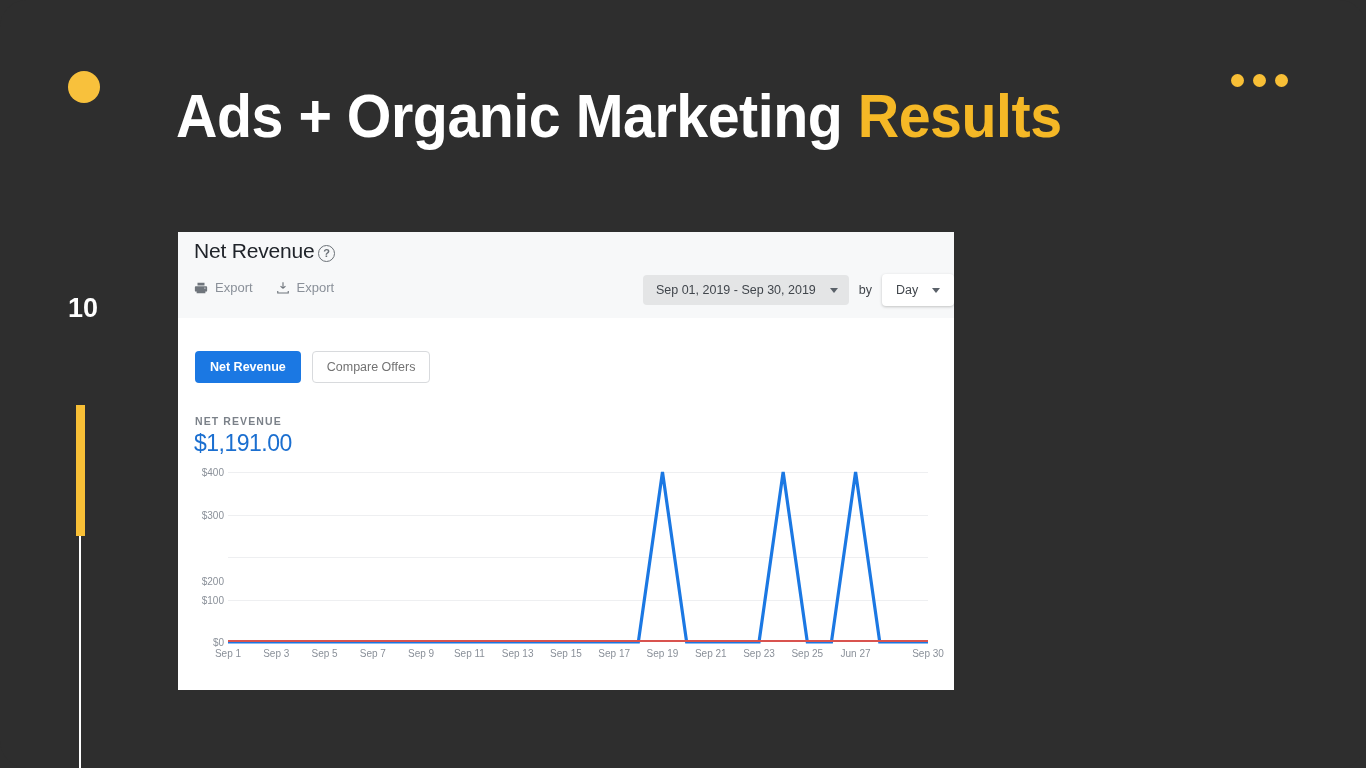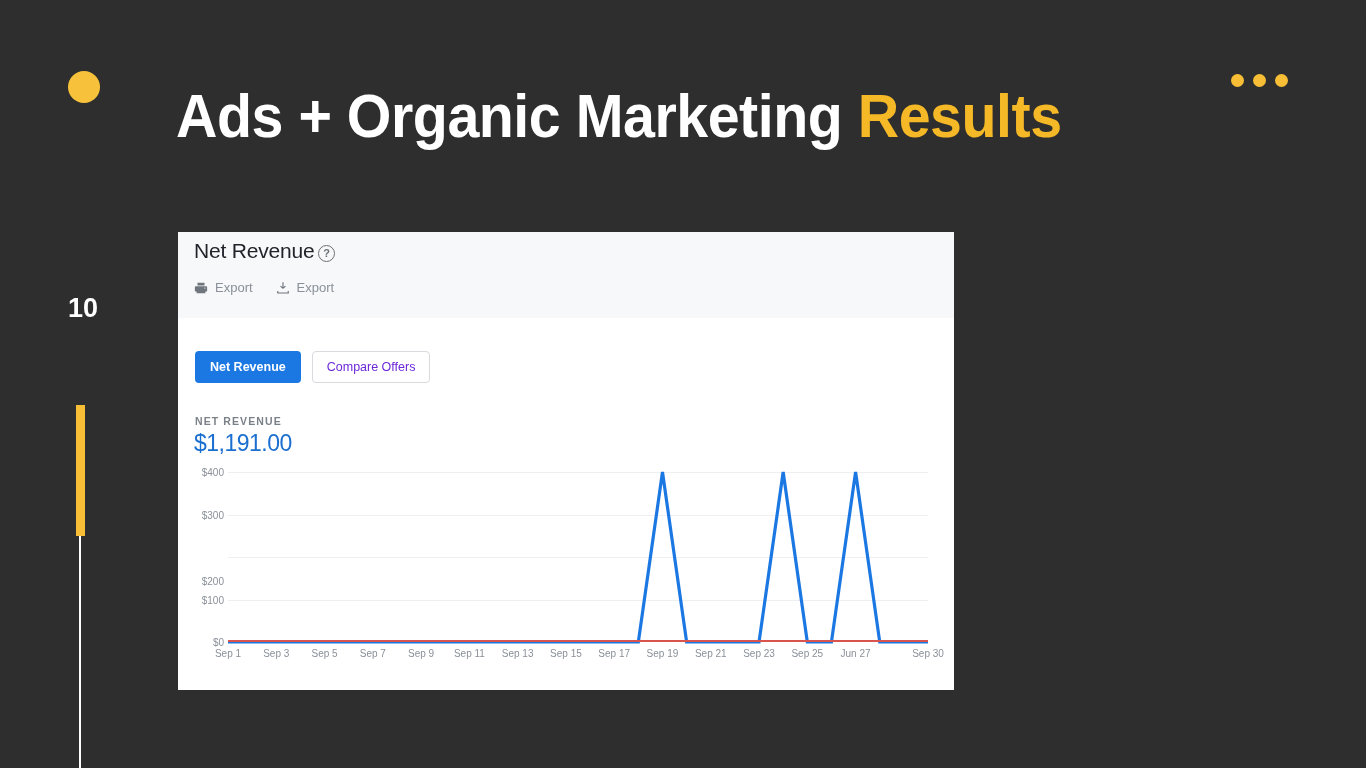--- a/index.html
+++ b/index.html
@@ -84,21 +84,21 @@
     font-size:12.5px; color:#41464c;
   }
 
   
   .tabs { position:absolute; left:17px; top:119px; display:flex; gap:11px; }
   .tab {
     font-size:12.5px; padding:8px 14px; border-radius:4px;
     border:1px solid transparent;
   }
   .tab.active { background:#1b78e3; color:#fff; font-weight:bold; }
-  .tab.idle { background:#fff; color:#6d28d9; border-color:#d8dadd; }
+  .tab.idle { background:#fff; color:#737373; border-color:#d8dadd; }
 
   
   .kpi-label {
     position:absolute; left:17px; top:183px;
     font-size:10.5px; letter-spacing:1.1px; color:#7b8189; font-weight:bold;
   }
   .kpi-value {
     position:absolute; left:16px; top:198px;
     font-size:23px; color:#1b6fd0; letter-spacing:-0.5px;
   }
@@ -166,20 +166,31 @@
         <div class="tool-btn">
           <span>
             <svg width="14" height="14" viewBox="0 0 16 16">
                 <path fill="none" stroke="#6f757c" stroke-width="1.3" d="M8 1.5v7m0 0L5.2 5.9M8 8.5l2.8-2.6M2 11.5v2.2h12v-2.2"></path>
               </svg>
           </span>
           <span>Export</span>
         </div>
       </div>
 
+      <div class="range-wrap">
+        <div class="range-pill">
+          <span>Sep 01, 2019 - Sep 30, 2019</span>
+          <span class="caret"></span>
+        </div>
+        <div class="by-lbl">by</div>
+        <div class="day-pill">
+          <span>Day</span>
+          <span class="caret"></span>
+        </div>
+      </div>
     </div>
 
     <div class="tabs">
       <div class="tab active">Net Revenue</div>
       <div class="tab idle">Compare Offers</div>
     </div>
 
     <div class="kpi-label">NET REVENUE</div>
     <div class="kpi-value">$1,191.00</div>
 

